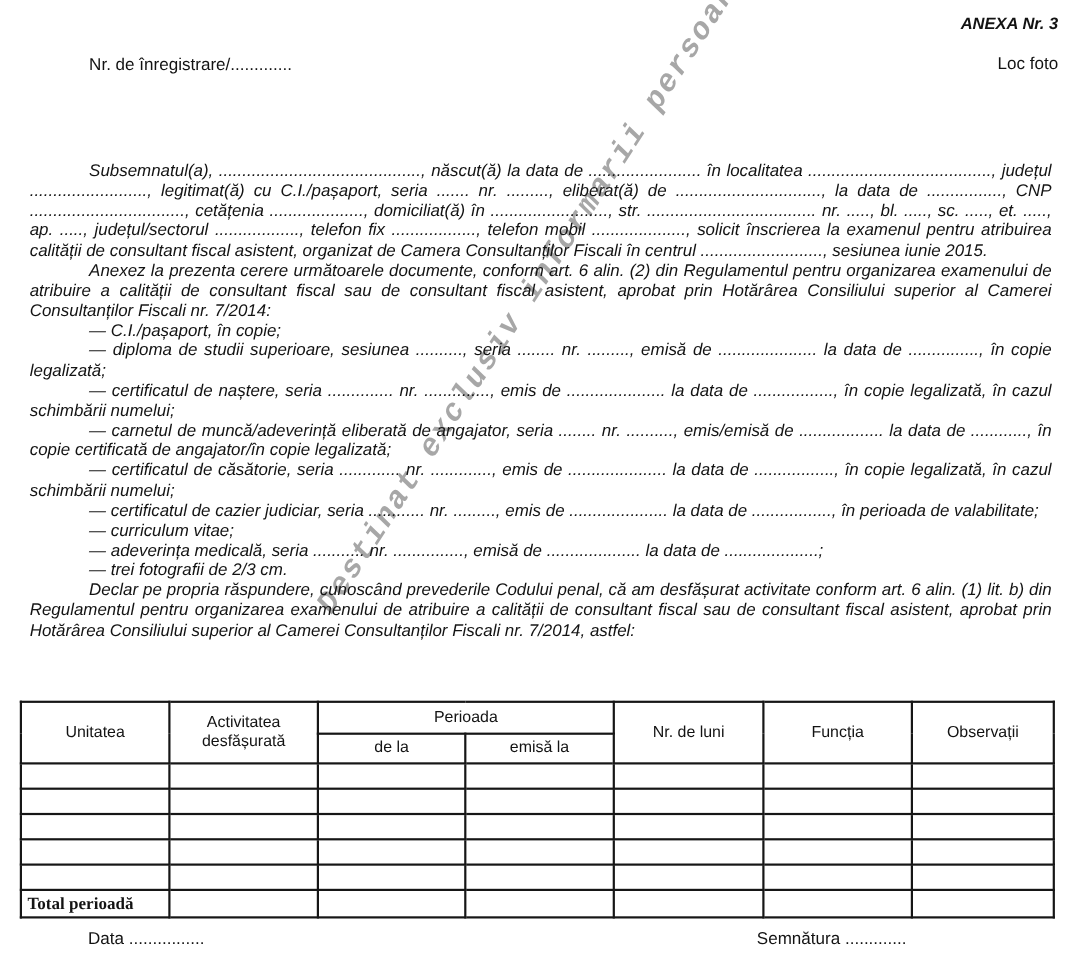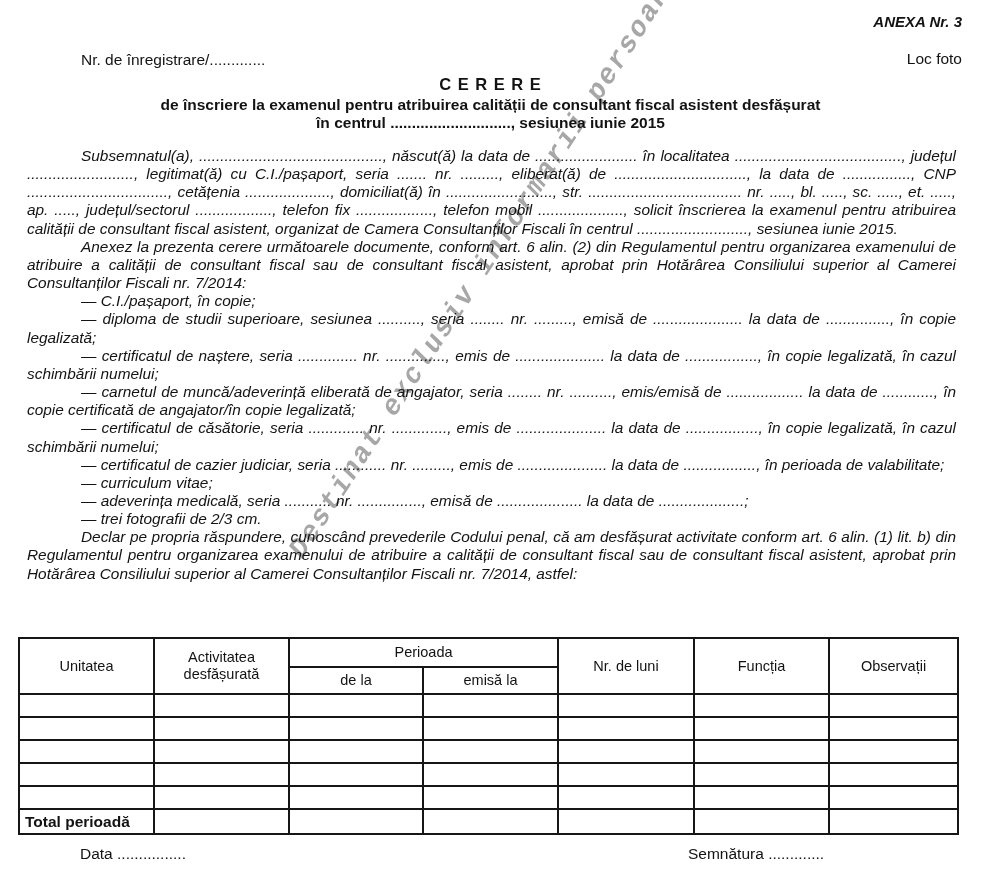--- a/index.html
+++ b/index.html
@@ -50,43 +50,38 @@
     z-index:2; background:transparent;
   }
   .acttable th, .acttable td { border:2px solid #161616; padding:0; }
   .acttable thead th {
     font-size:14.5px; font-weight:normal; text-align:center;
     padding:2px 4px; line-height:17px;
   }
   .acttable tr.htier1 { height:29px;padding-left:20px; }
   .acttable tr.htier2 { height:27px; }
   .acttable tbody tr.emptyrow { height:23px; }
-  .acttable tr.totalrow { height:25px; }
+  .acttable tr.totalrow { height:25px;font-family:Liberation Serif, serif; }
   .acttable tr.totalrow td.totalcell {
     font-weight:bold; font-size:15.5px; text-align:left; padding-left:5px;
   }
   .footer-date { position:absolute; top:845px; left:80px; font-size:15.5px; z-index:2; }
   .footer-sign { position:absolute; top:845px; left:688px; font-size:15.5px; z-index:2; }
 </style>
 </head>
 <body>
 
 <div class="page">
 
   <div class="watermark">Destinat exclusiv informarii persoane</div>
 
   <div class="annex">ANEXA Nr. 3</div>
   <div class="regline">Nr. de înregistrare/.............</div>
   <div class="locfoto">Loc foto</div>
 
-  <div class="titleblock">
-    <div class="title">C E R E R E</div>
-    <div class="subtitle">de înscriere la examenul pentru atribuirea calității de consultant fiscal asistent desfășurat</div>
-    <div class="subtitle">în centrul ............................, sesiunea iunie 2015</div>
-  </div>
 
   <div class="bodytext">
     <p>Subsemnatul(a), ..........................................., născut(ă) la data de ........................ în localitatea ......................................., județul ........................., legitimat(ă) cu C.I./pașaport, seria ....... nr. ........., eliberat(ă) de ..............................., la data de ................, CNP ................................., cetățenia ...................., domiciliat(ă) în ........................., str. .................................... nr. ....., bl. ....., sc. ....., et. ....., ap. ....., județul/sectorul .................., telefon fix .................., telefon mobil ...................., solicit înscrierea la examenul pentru atribuirea calității de consultant fiscal asistent, organizat de Camera Consultanților Fiscali în centrul .........................., sesiunea iunie 2015.</p>
     <p>Anexez la prezenta cerere următoarele documente, conform art. 6 alin. (2) din Regulamentul pentru organizarea examenului de atribuire a calității de consultant fiscal sau de consultant fiscal asistent, aprobat prin Hotărârea Consiliului superior al Camerei Consultanților Fiscali nr. 7/2014:</p>
     <div id="doc-list">
         <p>— C.I./pașaport, în copie;</p>
         <p>— diploma de studii superioare, sesiunea .........., seria ........ nr. ........., emisă de ..................... la data de ..............., în copie legalizată;</p>
         <p>— certificatul de naștere, seria .............. nr. .............., emis de ..................... la data de ................., în copie legalizată, în cazul schimbării numelui;</p>
         <p>— carnetul de muncă/adeverință eliberată de angajator, seria ........ nr. .........., emis/emisă de .................. la data de ............, în copie certificată de angajator/în copie legalizată;</p>
         <p>— certificatul de căsătorie, seria ............. nr. ............., emis de ..................... la data de ................., în copie legalizată, în cazul schimbării numelui;</p>

